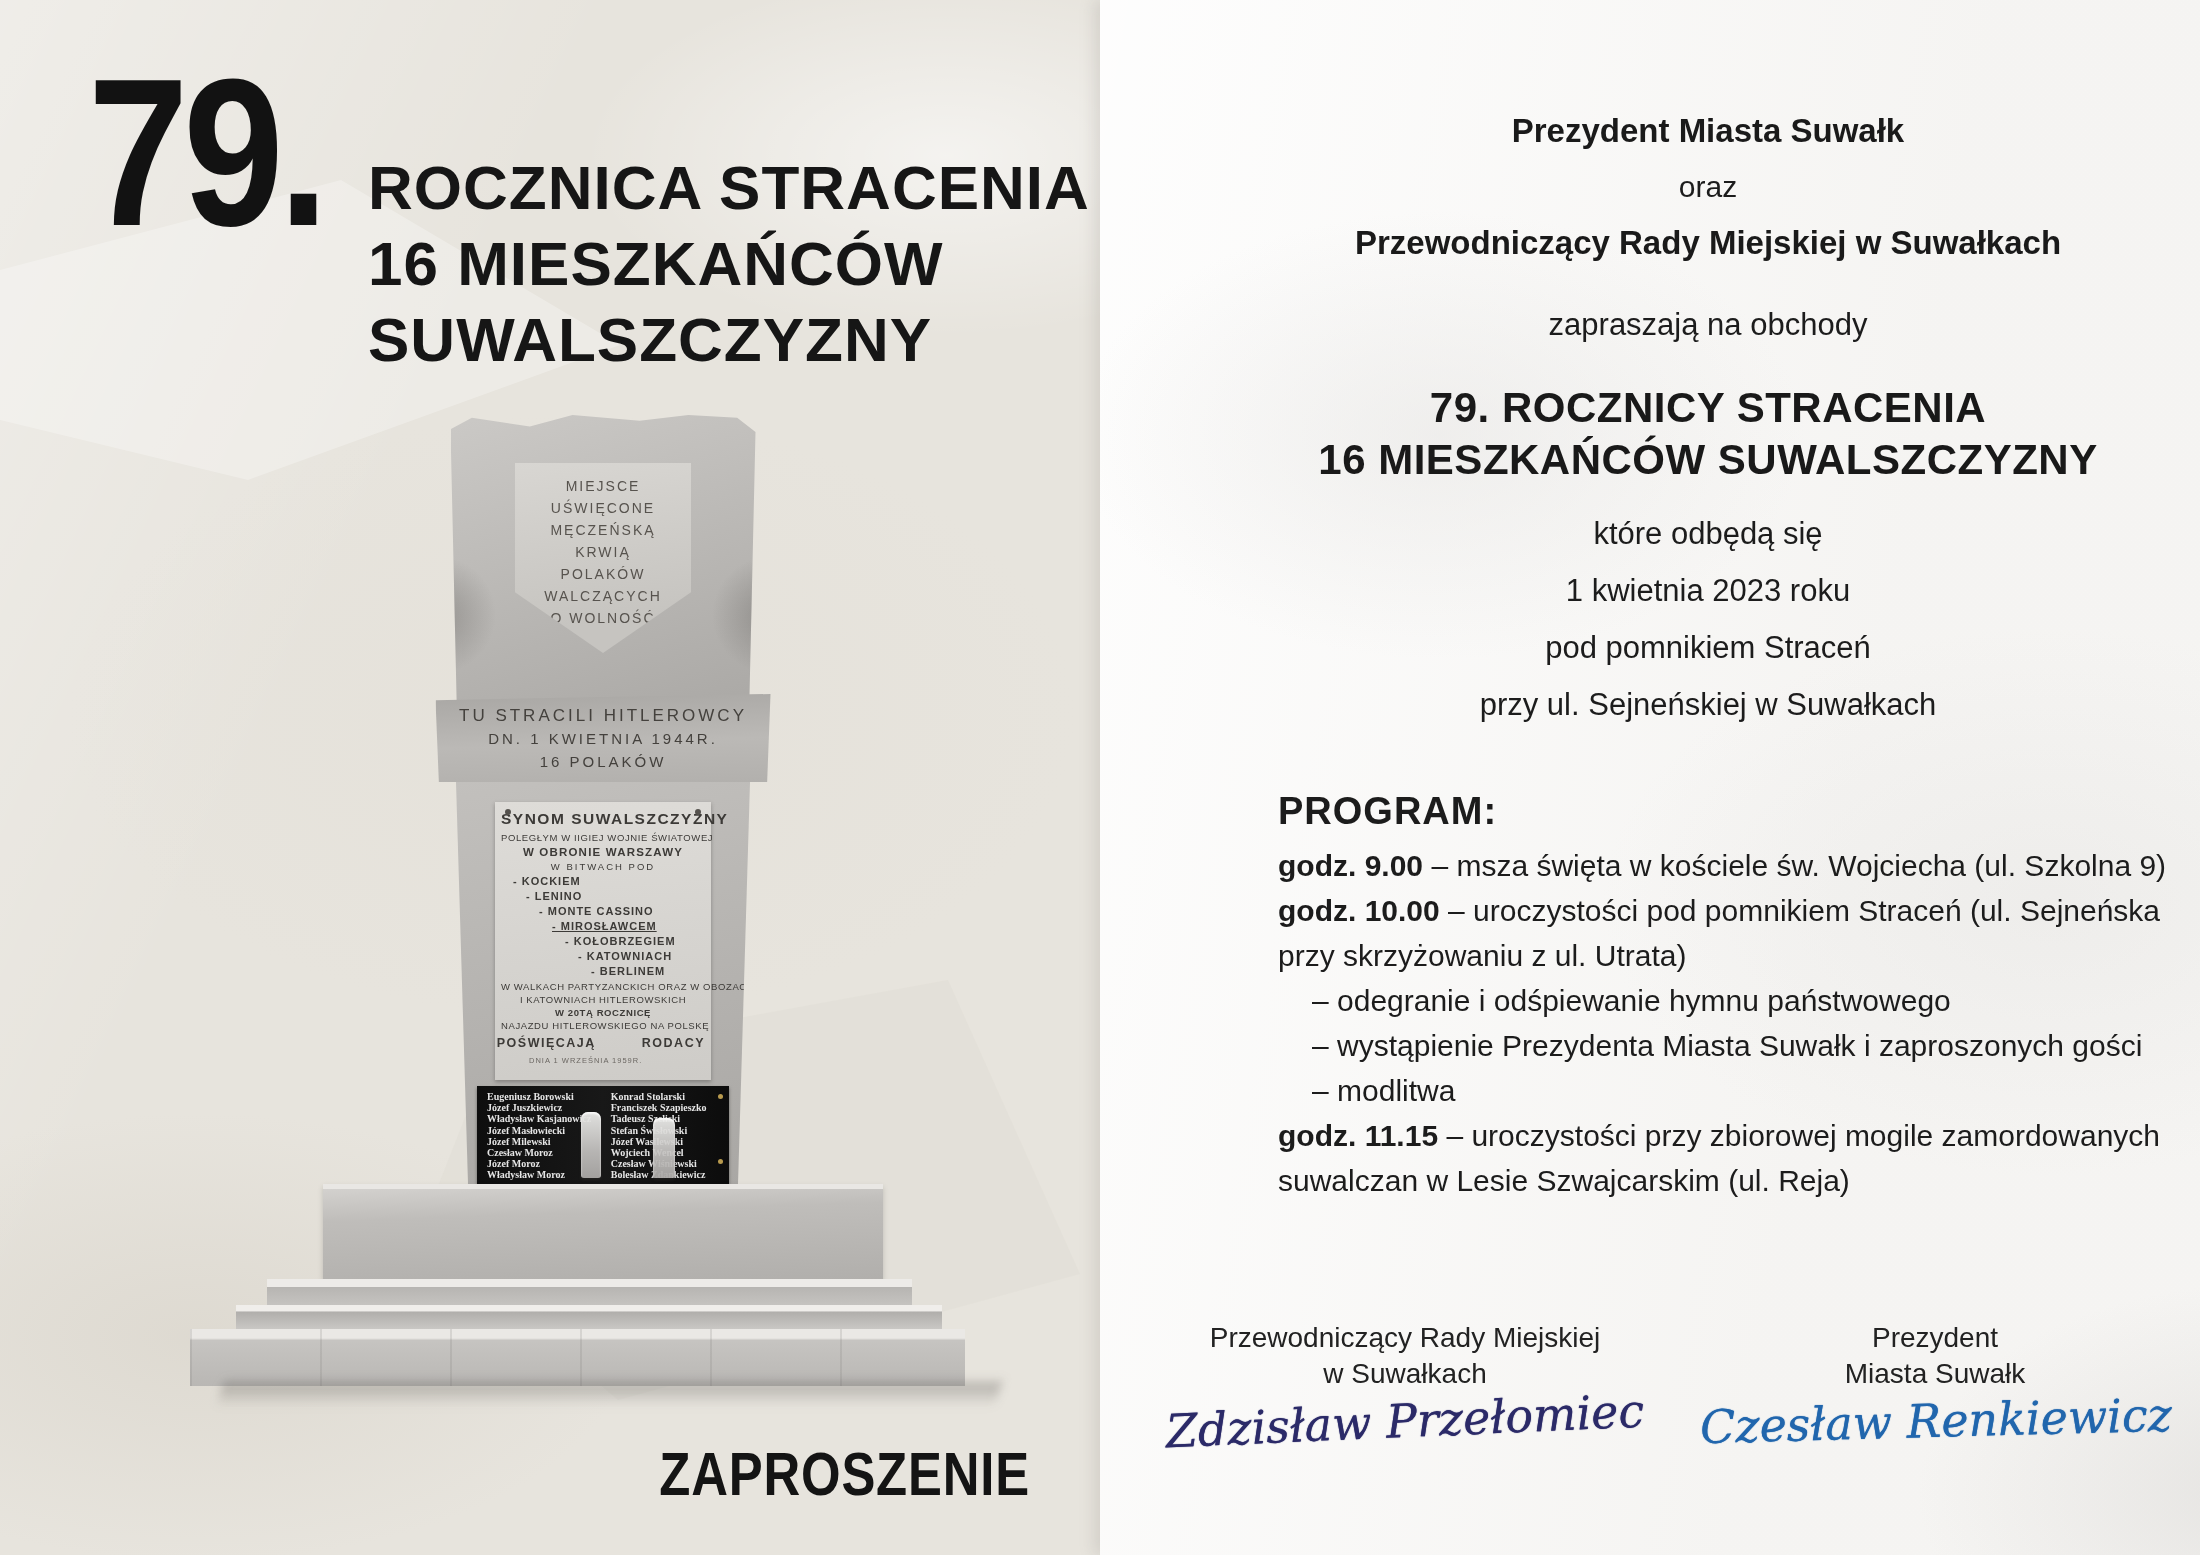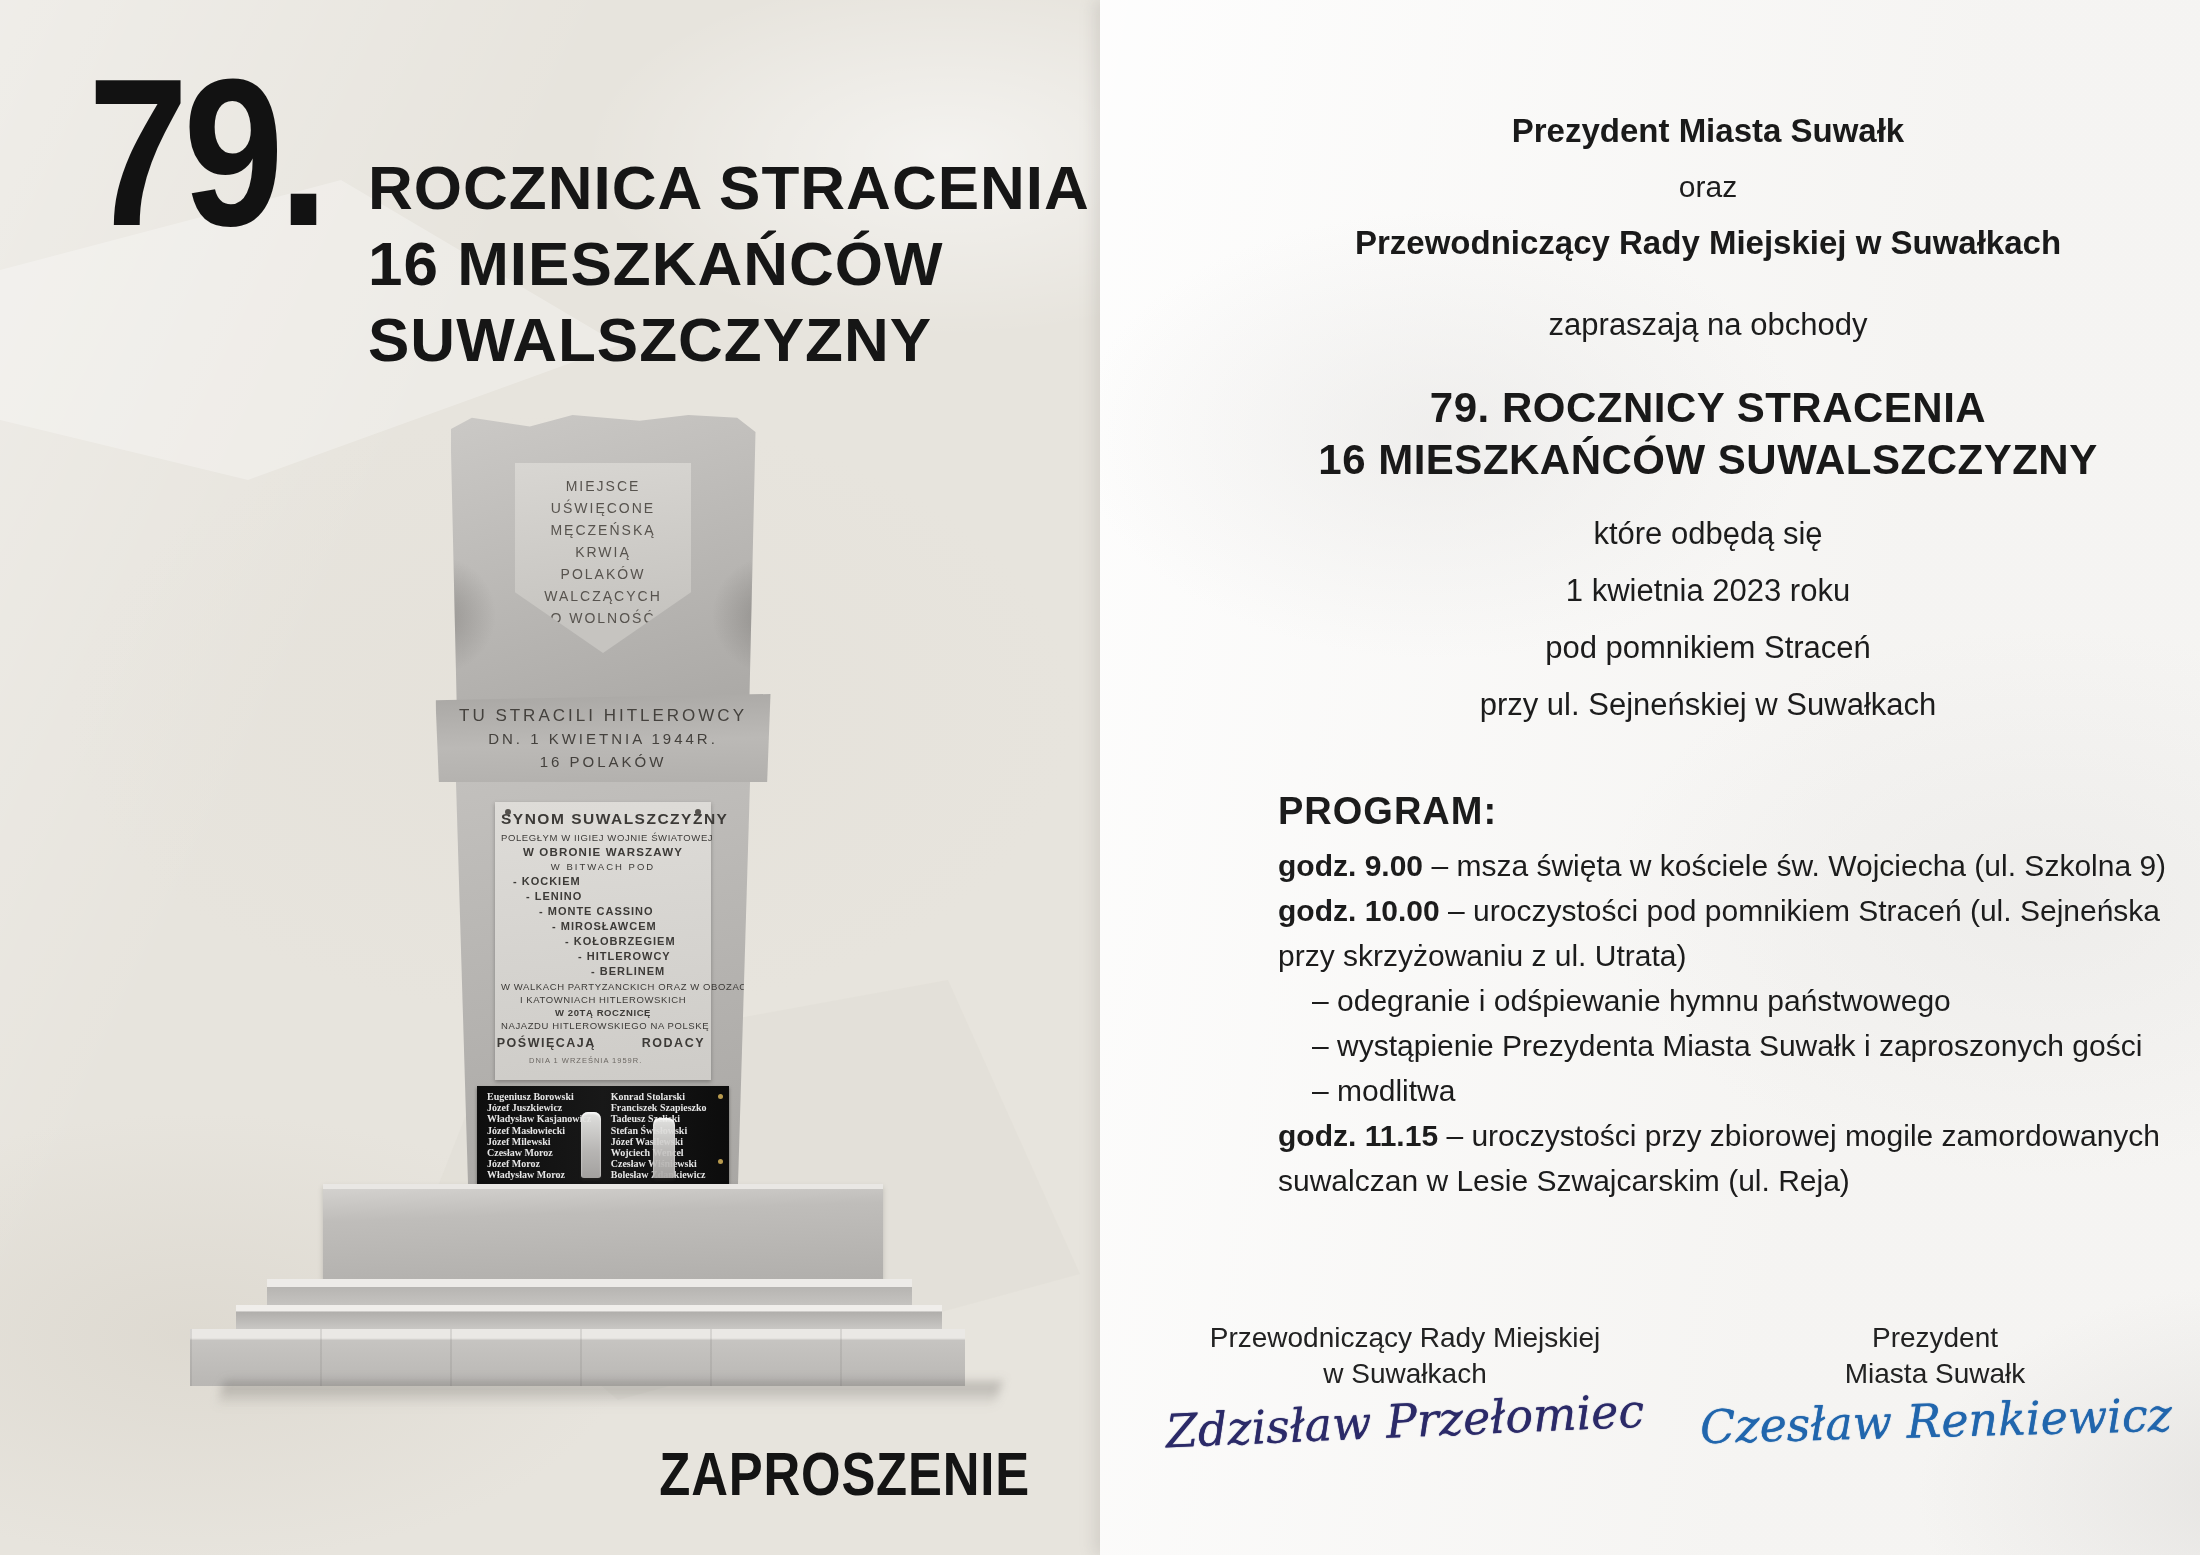--- a/index.html
+++ b/index.html
@@ -215,23 +215,23 @@
       <div class="m-body m-upper">
         <div class="m-plaque-white">
           <div class="pw-title">SYNOM SUWALSZCZYZNY</div>
           <div class="pw-s">POLEGŁYM W IIGIEJ WOJNIE ŚWIATOWEJ</div>
           <div class="pw-m">W OBRONIE WARSZAWY</div>
           <div class="pw-s" style="letter-spacing:2px;">W BITWACH POD</div>
           <div class="pw-battles" id="battles">
               <div class="battle-line" style="padding-left: 12px;">- KOCKIEM</div>
               <div class="battle-line" style="padding-left: 25px;">- LENINO</div>
               <div class="battle-line" style="padding-left: 38px;">- MONTE CASSINO</div>
-              <div class="battle-line" style="padding-left: 51px;">- MIROSŁAWCEM</div>
+              <div class="battle-line" style="padding-left: 51px; text-decoration: underline;">- MIROSŁAWCEM</div>
               <div class="battle-line" style="padding-left: 64px;">- KOŁOBRZEGIEM</div>
-              <div class="battle-line" style="padding-left: 77px;">- HITLEROWCY</div>
+              <div class="battle-line" style="padding-left: 77px;">- KATOWNIACH</div>
               <div class="battle-line" style="padding-left: 90px;">- BERLINEM</div>
             </div>
           <div class="pw-s">W WALKACH PARTYZANCKICH ORAZ W OBOZACH</div>
           <div class="pw-s">I KATOWNIACH HITLEROWSKICH</div>
           <div class="pw-s" style="font-weight:700;">W 20TĄ ROCZNICĘ</div>
           <div class="pw-s">NAJAZDU HITLEROWSKIEGO NA POLSKĘ</div>
           <div class="pw-dedication">
             <span>POŚWIĘCAJĄ</span>
             <span>RODACY</span>
           </div>

